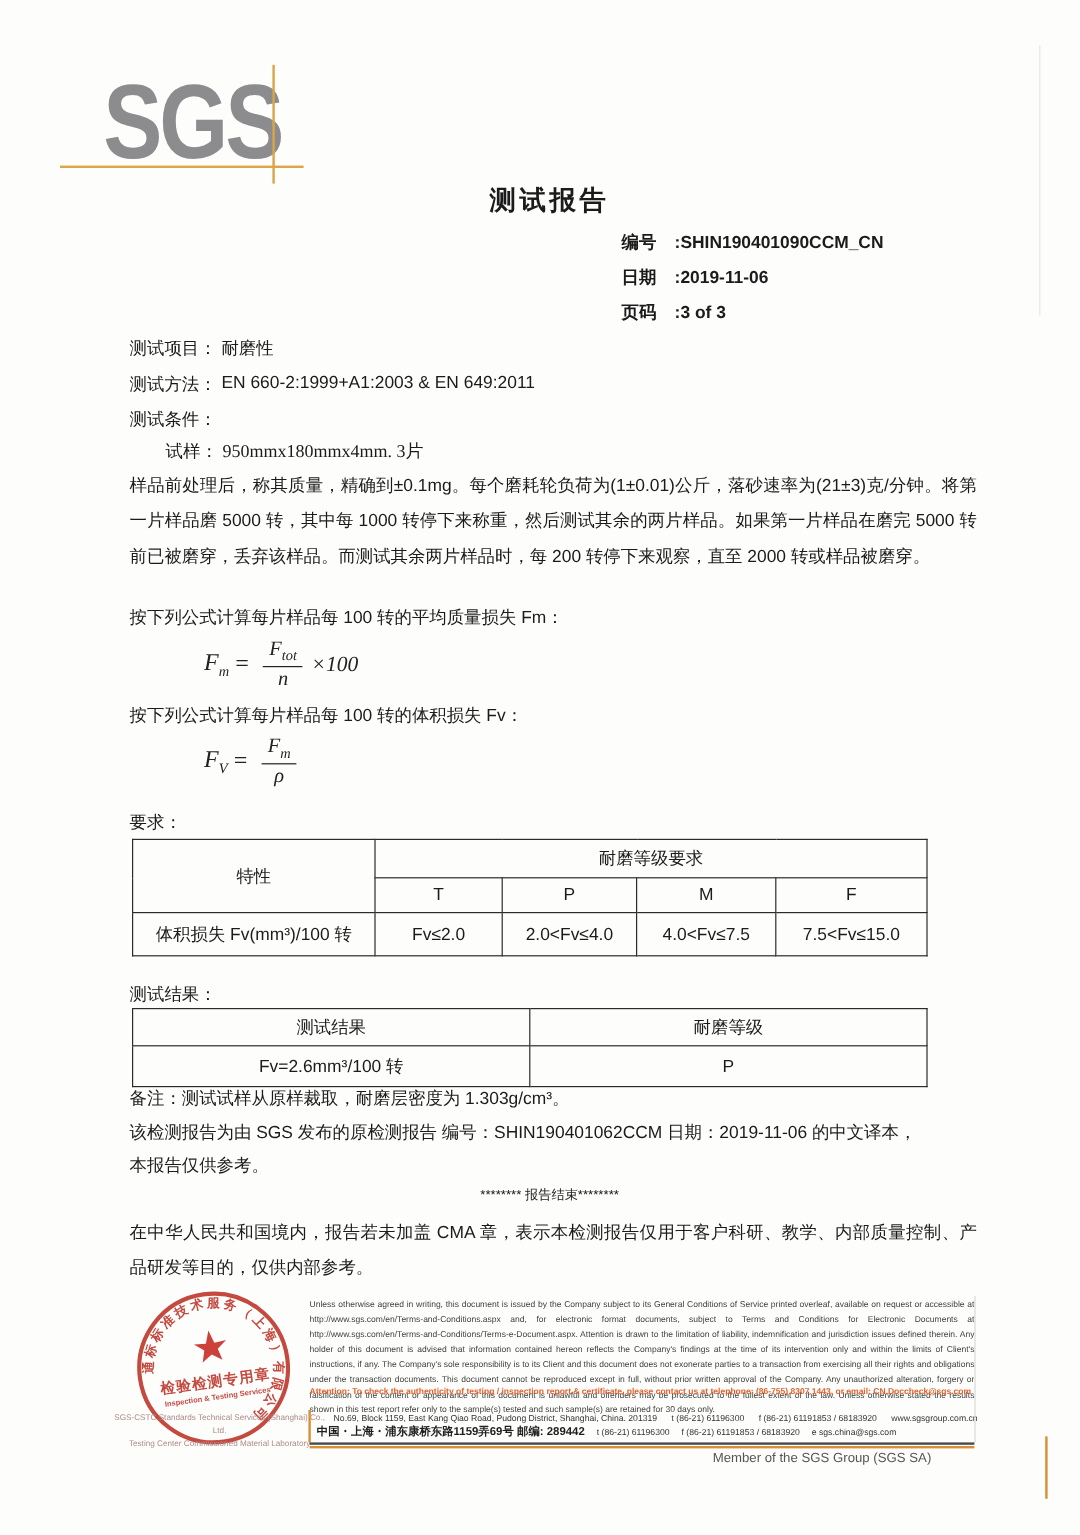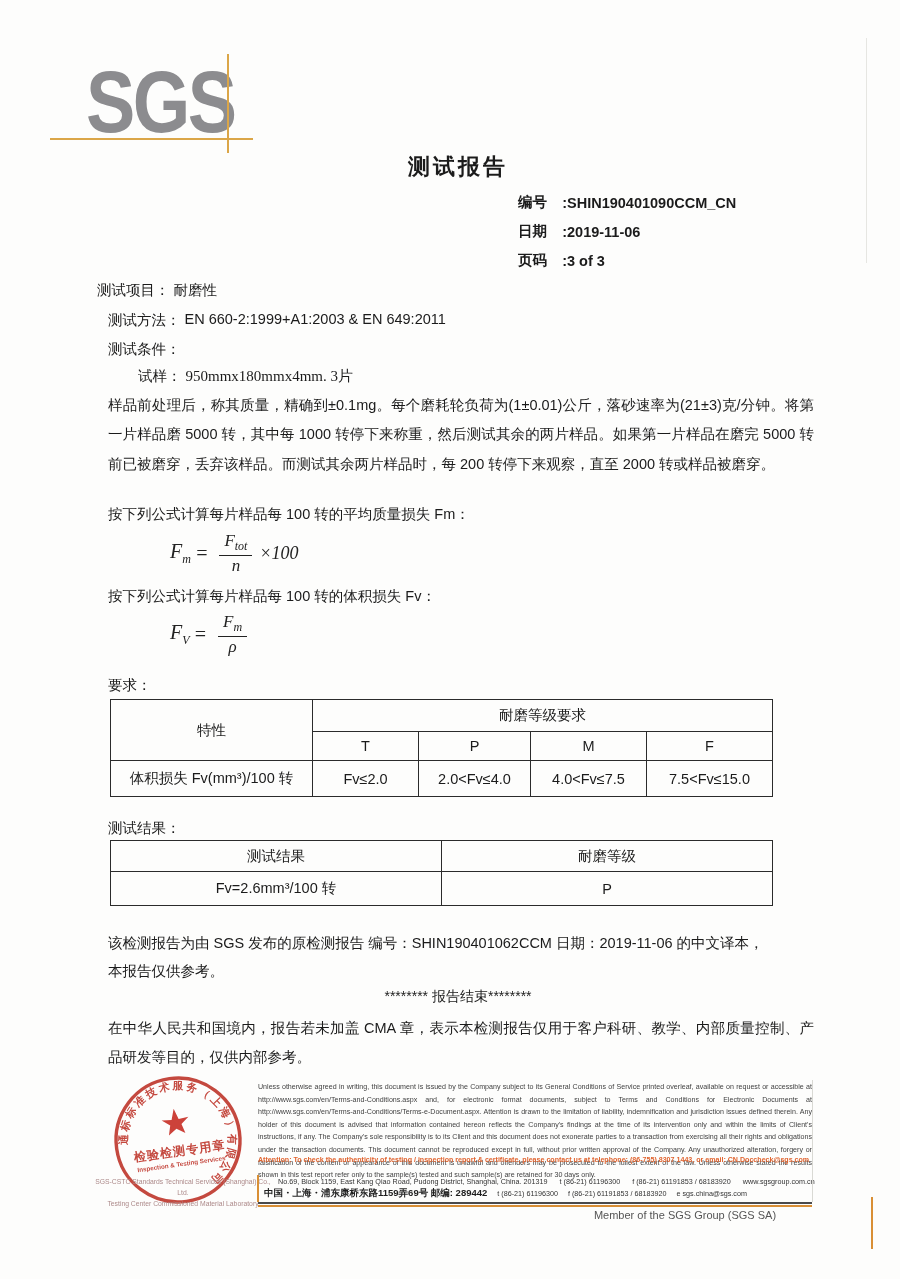--- a/index.html
+++ b/index.html
@@ -23,21 +23,21 @@
   
   .title { left:108px; top:152px; width:700px; text-align:center; font-size:22px; font-weight:bold; letter-spacing:3px; }
   .meta { left:492px; top:188px;text-align:right; }
   .meta-row { display:flex; height:29px; align-items:center; font-size:14.5px; font-weight:bold; }
   .meta-label { width:55px; }
   .meta-colon { width:20px; }
   .meta-value {}
 
   
   .bodyline { font-size:14.5px; display:flex; gap:4px; white-space:nowrap; }
-  .l-item { left:97px; top:281px; }
+  .l-item { left:108px; top:281px; }
   .l-method { left:108px; top:311px; }
   .l-cond { left:108px; top:340px; }
   .l-sample { left:138px; top:367px; }
   .sample-val { font-family:"Liberation Serif", serif; font-size:15px; }
   .procedure { left:108px; top:391px; width:706px; font-size:14.5px; line-height:29.4px; text-align:justify; }
   .f-intro1 { left:108px; top:505px; }
   .f-intro2 { left:108px; top:587px; }
   .req-label { left:108px; top:676px; }
 
   
@@ -59,21 +59,21 @@
            font-size:14.5px; font-weight:normal; color:#1b1b1b; }
   .t1 .r1 td, .t1 .r1 th { height:32px; }
   .t1 .r2 td { height:29px; }
   .t1 .r3 td { height:36px; }
   .t2 .r1 td { height:31px; }
   .t2 .r2 td { height:34px; }
   .result-label { left:108px; top:819px; }
   .remark { left:108px; top:906px; }
   .trans1 { left:108px; top:934px; }
   .trans2 { left:108px; top:962px; }
-  .endmark { left:108px; top:988px; width:700px; text-align:center; font-size:14px; display:block; white-space:normal; }
+  .endmark { left:108px; top:988px; width:700px; text-align:center; font-size:11px; display:block; white-space:normal; }
   .cma { left:108px; top:1014px; width:706px; font-size:14.5px; line-height:29px; text-align:justify; }
 
   
   .stamp { left:112px; top:1074px; width:132px; height:132px; transform:rotate(-8deg); opacity:.92; }
   .company-lines { left:94px; top:1176px; width:178px; text-align:center;
                    font-size:6.8px; line-height:11px; color:#ad8a8a; }
   .fineprint { left:258px; top:1081px; width:554px; font-size:7.1px; line-height:12.6px;
                color:#3f3f3f; text-align:justify; }
   .attention { left:258px; top:1156px; width:554px; font-size:7.1px; line-height:9.6px;
                color:#e0632e; font-weight:bold; text-align:justify; }
@@ -211,20 +211,23 @@
       <td>测试结果</td>
       <td>耐磨等级</td>
     </tr>
     <tr class="r2">
       <td>Fv=2.6mm³/100 转</td>
       <td>P</td>
     </tr>
   </tbody>
     </table>
 
+  <div class="abs bodyline remark">
+    <span>备注：测试试样从原样裁取，耐磨层密度为 1.303g/cm³。</span>
+  </div>
   <div class="abs bodyline trans1">
     <span>该检测报告为由 SGS 发布的原检测报告 编号：SHIN190401062CCM 日期：2019-11-06 的中文译本，</span>
   </div>
   <div class="abs bodyline trans2">
     <span>本报告仅供参考。</span>
   </div>
   <div class="abs endmark">******** 报告结束********</div>
   <div class="abs cma">在中华人民共和国境内，报告若未加盖 CMA 章，表示本检测报告仅用于客户科研、教学、内部质量控制、产品研发等目的，仅供内部参考。</div>
 
   <svg class="abs stamp" viewBox="0 0 130 130">

